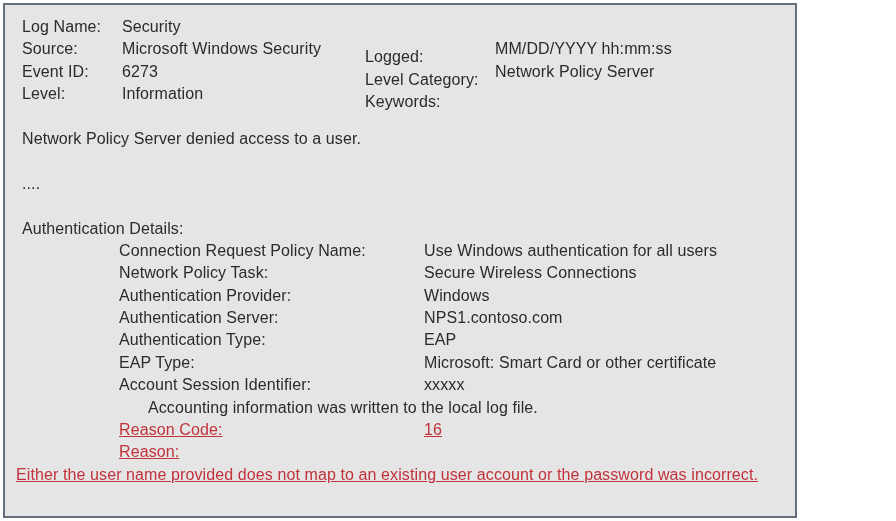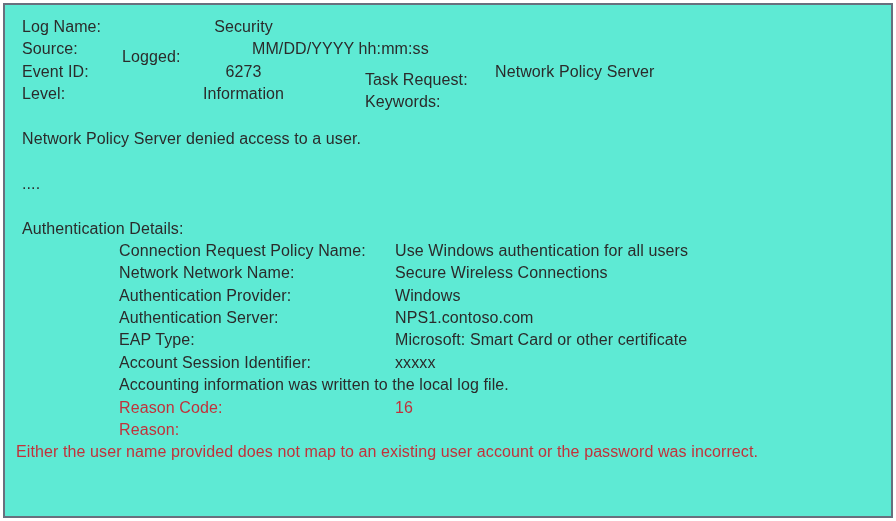--- a/index.html
+++ b/index.html
@@ -9,69 +9,70 @@
     width: 896px;
     height: 521px;
     font-family: "Liberation Sans", sans-serif;
     color: var(--text-primary, #2b2b2b);
     overflow: hidden;
   }
   .frame {
     position: absolute;
     left: 3px;
     top: 3px;
-    width: 890px;
+    width: 794px;
     height: 515px;
     box-sizing: border-box;
     border: 2px solid var(--border-gray, #68707e);
-    background: #5eead4;
+    background: #e5e5e5;
   }
   .content {
     position: absolute;
     left: 17px;
     top: 11px;
     right: 6px;
     font-size: 16px;
     line-height: 22.4px;
     letter-spacing: 0.1px;
     white-space: nowrap;
   }
   .row { display: flex; height: 22.4px; }
   .blank { height: 22.4px; }
   
   .c1 { width: 100px; flex: none; }
-  .c2 { width: 243px; flex: none; text-align: center; }
+  .c2 { width: 243px; flex: none; }
   .c3 { width: 130px; flex: none; margin-top: 8px; }
   .c4 { flex: none; }
   
   .auth-row { padding-left: 97px; align-items: center; }
   .al { width: 276px; flex: none; }
-  .av { flex: none; }
-  .red { color: var(--highlight-red, #c1323b); }
+  .av { flex: none; margin-left: 29px; }
+  .red { color: var(--highlight-red, #c1323b); text-decoration: underline; }
   .footer-note { margin-left: -6px; }
 </style>
 </head>
 <body>
 
 <div class="frame">
   <div class="content">
 
     <div class="row">
       <span class="c1">Log Name:</span>
       <span class="c2">Security</span>
     </div>
     <div class="row">
       <span class="c1">Source:</span>
+      <span class="c2">Microsoft Windows Security</span>
       <span class="c3">Logged:</span>
       <span class="c4">MM/DD/YYYY hh:mm:ss</span>
     </div>
     <div class="row">
       <span class="c1">Event ID:</span>
       <span class="c2">6273</span>
-      <span class="c3">Task Request:</span>
+      <span class="c3">Level Category:</span>
       <span class="c4">Network Policy Server</span>
     </div>
     <div class="row">
       <span class="c1">Level:</span>
       <span class="c2">Information</span>
       <span class="c3">Keywords:</span>
     </div>
 
     <div class="blank"></div>
 
@@ -89,30 +90,34 @@
 
     <div class="row">
       <span>Authentication Details:</span>
     </div>
 
     <div class="row auth-row">
       <span class="al">Connection Request Policy Name:</span>
       <span class="av">Use Windows authentication for all users</span>
     </div>
     <div class="row auth-row">
-      <span class="al">Network Network Name:</span>
+      <span class="al">Network Policy Task:</span>
       <span class="av">Secure Wireless Connections</span>
     </div>
     <div class="row auth-row">
       <span class="al">Authentication Provider:</span>
       <span class="av">Windows</span>
     </div>
     <div class="row auth-row">
       <span class="al">Authentication Server:</span>
       <span class="av">NPS1.contoso.com</span>
+    </div>
+    <div class="row auth-row">
+      <span class="al">Authentication Type:</span>
+      <span class="av">EAP</span>
     </div>
     <div class="row auth-row">
       <span class="al">EAP Type:</span>
       <span class="av">Microsoft: Smart Card or other certificate</span>
     </div>
     <div class="row auth-row">
       <span class="al">Account Session Identifier:</span>
       <span class="av">xxxxx</span>
     </div>
     <div class="row auth-row">

